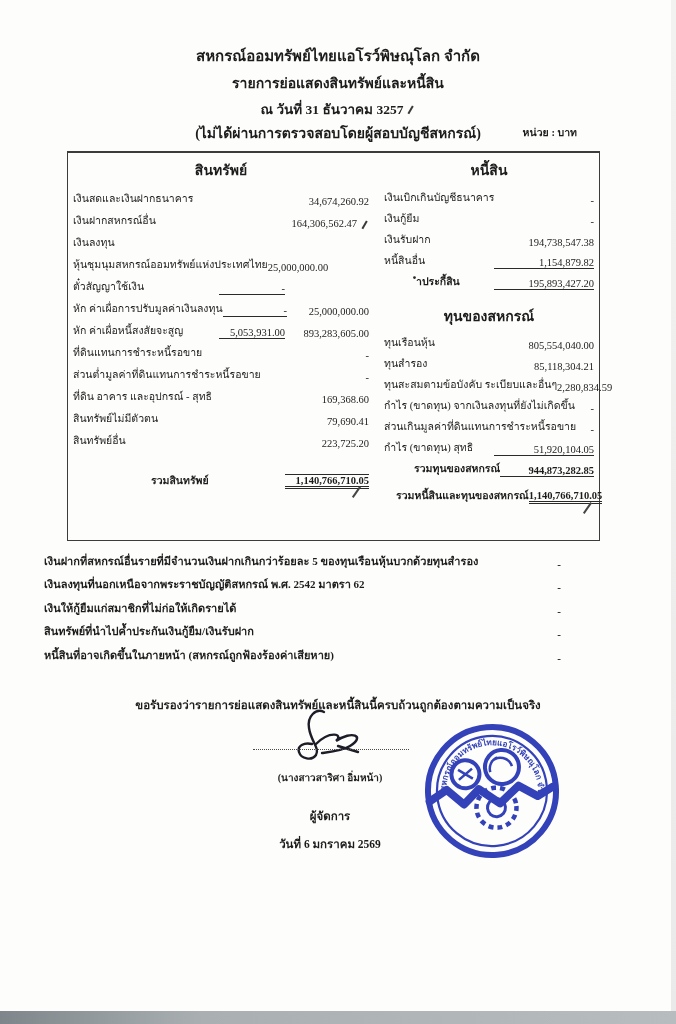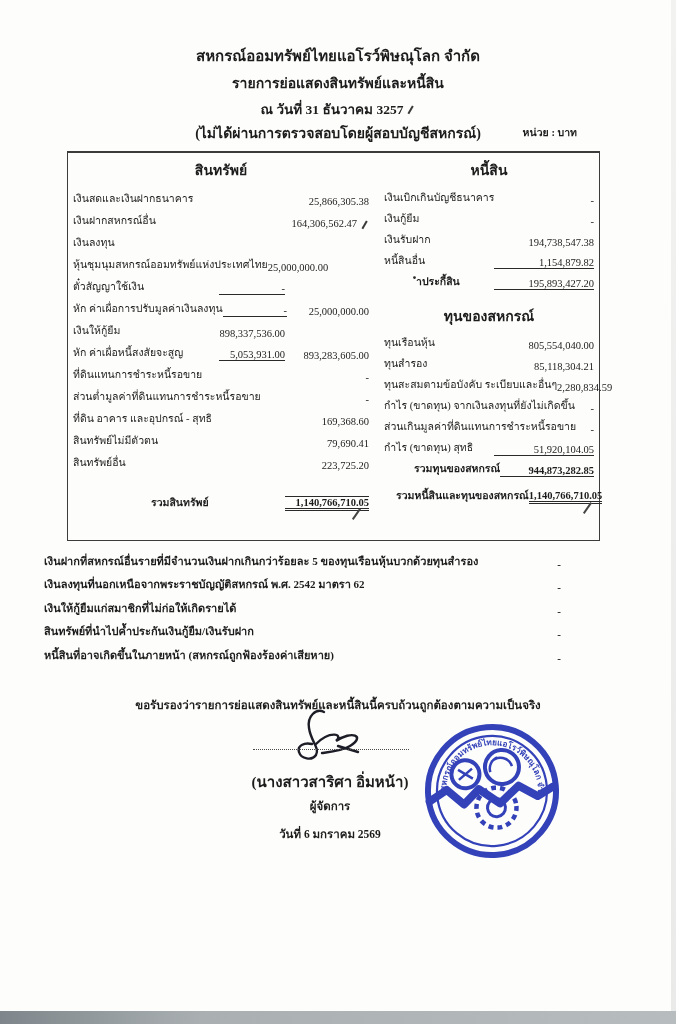--- a/index.html
+++ b/index.html
@@ -50,21 +50,21 @@
 
   .notes { position:absolute; left:44px; top:546px; width:517px; }
   .note { display:flex; height:23.5px; align-items:flex-end; font-size:11px; font-weight:bold; }
   .note .lbl { flex:1; }
   .note .nval { width:20px; text-align:right; }
 
   .certify { position:absolute; left:0; top:696px; width:100%; text-align:center;
     font-size:11.5px; font-weight:bold; }
 
   .sig-block { position:absolute; left:228px; top:770px; width:204px; text-align:center; }
-  .sig-name { font-size:15px; font-weight:bold; margin-bottom:3px;font-family:Liberation Serif, serif; }
+  .sig-name { font-size:10px; font-weight:bold; margin-bottom:22px;font-family:Liberation Serif, serif; }
   .sig-pos  { font-size:11.5px; font-weight:bold; margin-bottom:10px; }
   .sig-date { font-size:11.5px; font-weight:bold; }
   .dotline { position:absolute; left:253px; top:749px; width:156px;
     border-bottom:1.6px dotted #4a4a4a; }
   .sig-svg { position:absolute; left:286px; top:706px; }
 
   .stamp { position:absolute; left:407px; top:720px; width:170px; height:142px;
     transform:rotate(-5deg); opacity:.93; }
 </style>
 </head>
@@ -79,21 +79,21 @@
   <div class="unit">หน่วย : บาท</div>
 
   <div class="sheet">
 
     <div class="half half-left">
       <div class="sec-hdr">สินทรัพย์</div>
 
       <div class="row">
         <span class="lbl">เงินสดและเงินฝากธนาคาร</span>
         <span class="c1"></span>
-        <span class="c2">25,866,305.38</span>
+        <span class="c2">34,674,260.92</span>
       </div>
       <div class="row">
         <span class="lbl">เงินฝากสหกรณ์อื่น</span>
         <span class="c1"></span>
         <span class="c2">164,306,562.47</span>
           <span class="tick"></span>
       </div>
       <div class="row">
         <span class="lbl">เงินลงทุน</span>
         <span class="c1"></span>
@@ -106,25 +106,20 @@
       </div>
       <div class="row">
         <span class="lbl">ตั๋วสัญญาใช้เงิน</span>
         <span class="c1 ul">-</span>
         <span class="c2"></span>
       </div>
       <div class="row">
         <span class="lbl">หัก ค่าเผื่อการปรับมูลค่าเงินลงทุน</span>
         <span class="c1 ul">-</span>
         <span class="c2">25,000,000.00</span>
-      </div>
-      <div class="row">
-        <span class="lbl">เงินให้กู้ยืม</span>
-        <span class="c1">898,337,536.00</span>
-        <span class="c2"></span>
       </div>
       <div class="row">
         <span class="lbl">หัก ค่าเผื่อหนี้สงสัยจะสูญ</span>
         <span class="c1 ul">5,053,931.00</span>
         <span class="c2">893,283,605.00</span>
       </div>
       <div class="row">
         <span class="lbl">ที่ดินแทนการชำระหนี้รอขาย</span>
         <span class="c1"></span>
         <span class="c2">-</span>

